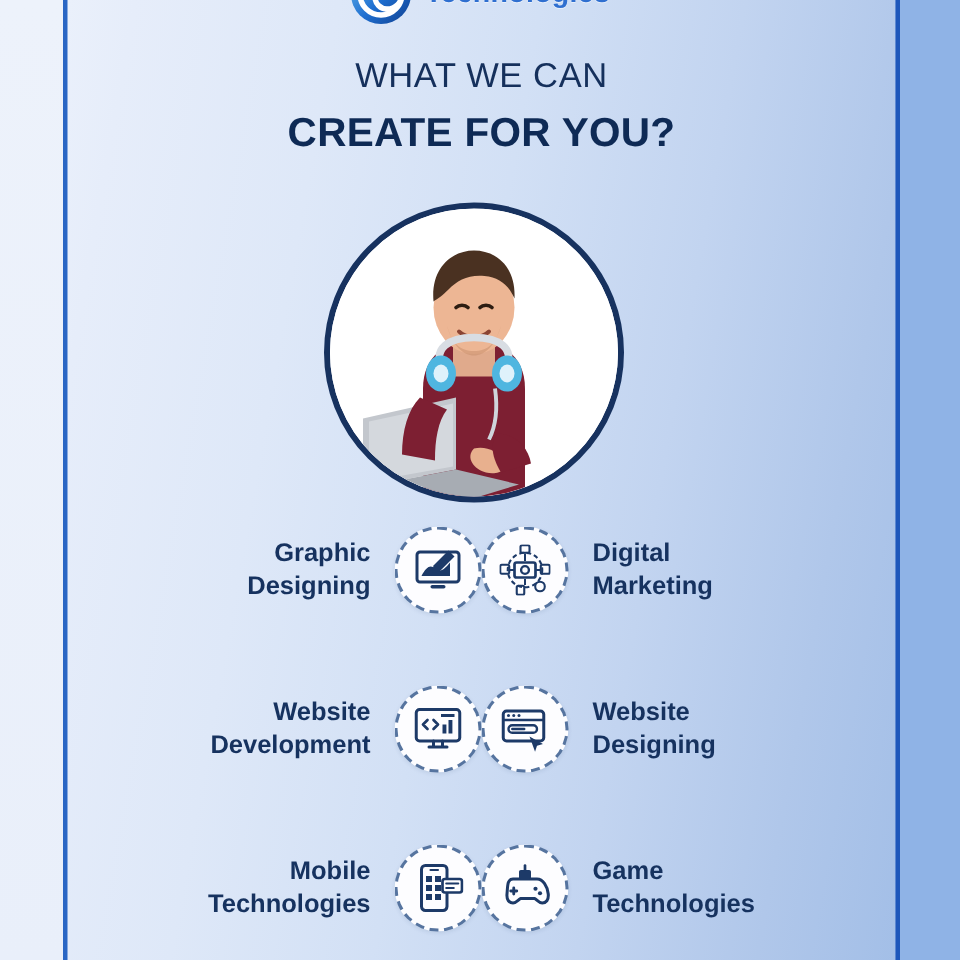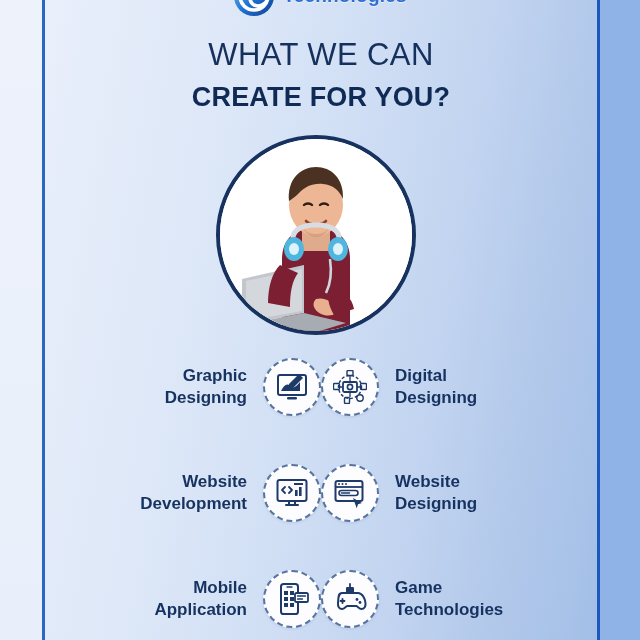--- a/index.html
+++ b/index.html
@@ -59,21 +59,21 @@
     color:#2f6fd0;
     text-shadow:0 1px 0 rgba(255,255,255,.5);
   }
 
   
   #headings{
     position:absolute; top:38px; left:45px; width:552px;
     text-align:center;
   }
   #title-line1{
-    font-size:31px; font-weight:500; letter-spacing:.4px;
+    font-size:23px; font-weight:500; letter-spacing:.4px;
     color:#15305c; line-height:1.12;
   }
   #title-line2{
     font-size:27px; font-weight:bold; letter-spacing:.2px;
     color:#0e2a55; line-height:1.12; margin-top:9px;
   }
 
   
   #hero{
     position:absolute; left:216px; top:135px;
@@ -84,21 +84,21 @@
     overflow:hidden;
   }
   #hero svg{ display:block; }
 
   
   #services{
     position:absolute; left:45px; top:344px;
     width:552px;
   }
   .svc-row{
-    display:flex; align-items:flex-end;
+    display:flex; align-items:center;
     height:72px; margin-bottom:34px;
   }
   .svc-row:last-child{ margin-bottom:0; }
 
   .svc{
     display:flex; align-items:center;
     width:50%;
   }
   .svc.left-svc{ justify-content:flex-end; }
   .svc.right-svc{ justify-content:flex-start; }
@@ -210,21 +210,21 @@
             <circle cx="17" cy="17" r="2.6" fill="none" stroke="#1d3a68" stroke-width="1.6"></circle>
             <rect x="0.5" y="13.5" width="6" height="6" rx="1" fill="none" stroke="#1d3a68" stroke-width="1.4"></rect>
             <rect x="27.5" y="13.5" width="6" height="6" rx="1" fill="none" stroke="#1d3a68" stroke-width="1.4"></rect>
             <rect x="14" y="0.5" width="6" height="5" rx="1" fill="none" stroke="#1d3a68" stroke-width="1.4"></rect>
             <rect x="11.5" y="27.5" width="5" height="6" rx="1" fill="none" stroke="#1d3a68" stroke-width="1.4"></rect>
             <circle cx="27" cy="28" r="3.2" fill="none" stroke="#1d3a68" stroke-width="1.4"></circle>
             <path d="M17 23v4M17 11V6M6.5 17H10M24 17h3.5" stroke="#1d3a68" stroke-width="1.3"></path>
           </svg>
         </span>
         <span class="svc-label">Digital
-Designing</span>
+Marketing</span>
       </div>
     </div>
 
     <div class="svc-row">
       <div class="svc left-svc">
         <span class="svc-label">Website
 Development</span>
         <span class="svc-badge">
           <svg width="34" height="34" viewBox="0 0 34 34">
             <rect x="2.5" y="4" width="29" height="21" rx="2.2" fill="none" stroke="#1d3a68" stroke-width="2"></rect>
@@ -250,21 +250,21 @@
           </svg>
         </span>
         <span class="svc-label">Website
 Designing</span>
       </div>
     </div>
 
     <div class="svc-row">
       <div class="svc left-svc">
         <span class="svc-label">Mobile
-Application</span>
+Technologies</span>
         <span class="svc-badge">
           <svg width="34" height="34" viewBox="0 0 34 34">
             <rect x="6" y="2" width="17" height="30" rx="2.6" fill="none" stroke="#1d3a68" stroke-width="2"></rect>
             <path d="M12 5h5" stroke="#1d3a68" stroke-width="1.4" stroke-linecap="round"></path>
             <rect x="9" y="9" width="4" height="4" fill="#1d3a68"></rect>
             <rect x="15" y="9" width="4" height="4" fill="#1d3a68"></rect>
             <rect x="9" y="15" width="4" height="4" fill="#1d3a68"></rect>
             <rect x="15" y="15" width="4" height="4" fill="#1d3a68"></rect>
             <rect x="9" y="21" width="4" height="4" fill="#1d3a68"></rect>
             <rect x="15" y="21" width="4" height="4" fill="#1d3a68"></rect>

